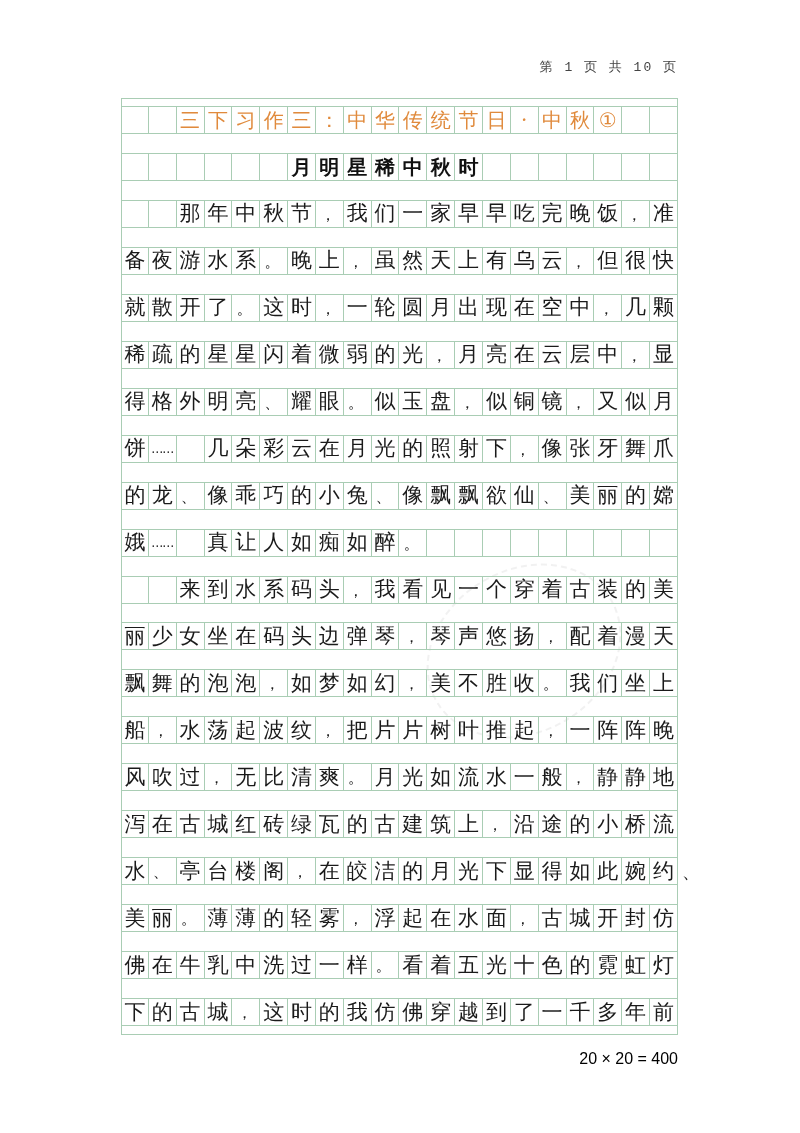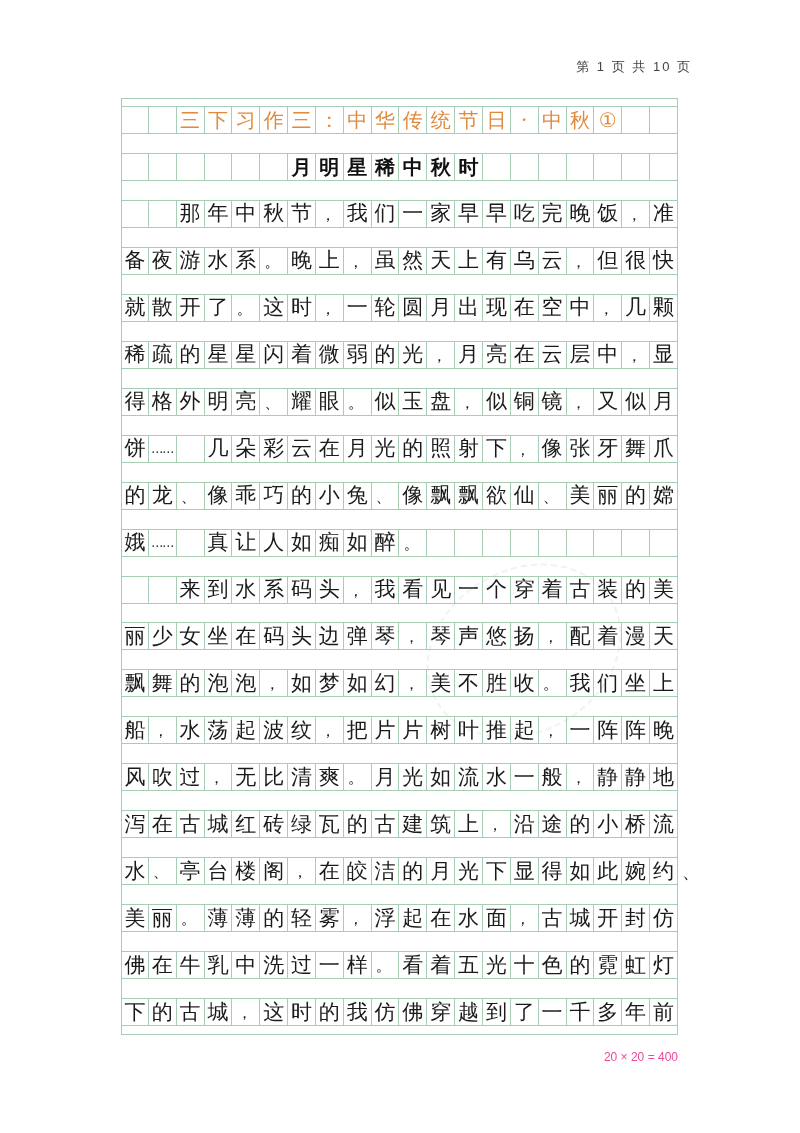--- a/index.html
+++ b/index.html
@@ -1,20 +1,20 @@
 <!DOCTYPE html>
 <html><head>
 <meta charset="utf-8">
 <style>
   html, body { margin: 0; padding: 0; background: #ffffff; }
   body { width: 800px; height: 1133px; position: relative; overflow: hidden;
          font-family: "DejaVu Serif", "Liberation Serif", serif; }
-  .page-header { position: absolute; top: 58px; right: 108px; font-size: 13px; color: #444;
-                 font-family: Liberation Sans, sans-serif; letter-spacing: 2px; }
-  .page-footer { position: absolute; top: 1050px; right: 122px; font-size: 12px; color: #ec4899;
+  .page-header { position: absolute; top: 58px; right: 122px; font-size: 13px; color: #444;
+                 font-family: Liberation Mono, monospace; letter-spacing: 2px; }
+  .page-footer { position: absolute; top: 1050px; right: 122px; font-size: 16px; color: #000000;
                  font-family: "Liberation Sans", "DejaVu Sans", sans-serif; }
   .grid { position: absolute; left: 121px; top: 98px; width: 557px; height: 937px;
           border: 1px solid #a9cdb4; box-sizing: border-box; }
   .row { position: absolute; left: -1px; width: 557px; height: 28px; display: flex;
          border-top: 1px solid #a9cdb4; border-bottom: 1px solid #a9cdb4; box-sizing: border-box; }
   .cell { width: 27.85px; height: 100%; box-sizing: border-box; border-right: 1px solid #a9cdb4;
           display: flex; align-items: center; justify-content: center; font-size: 21px;
           color: #1a1a1a; line-height: 1; overflow: visible; white-space: nowrap; position: relative; }
   .cell:first-child { border-left: 1px solid #a9cdb4; }
   .row.heading .cell { color: #e08a3c; font-size: 20px; }

